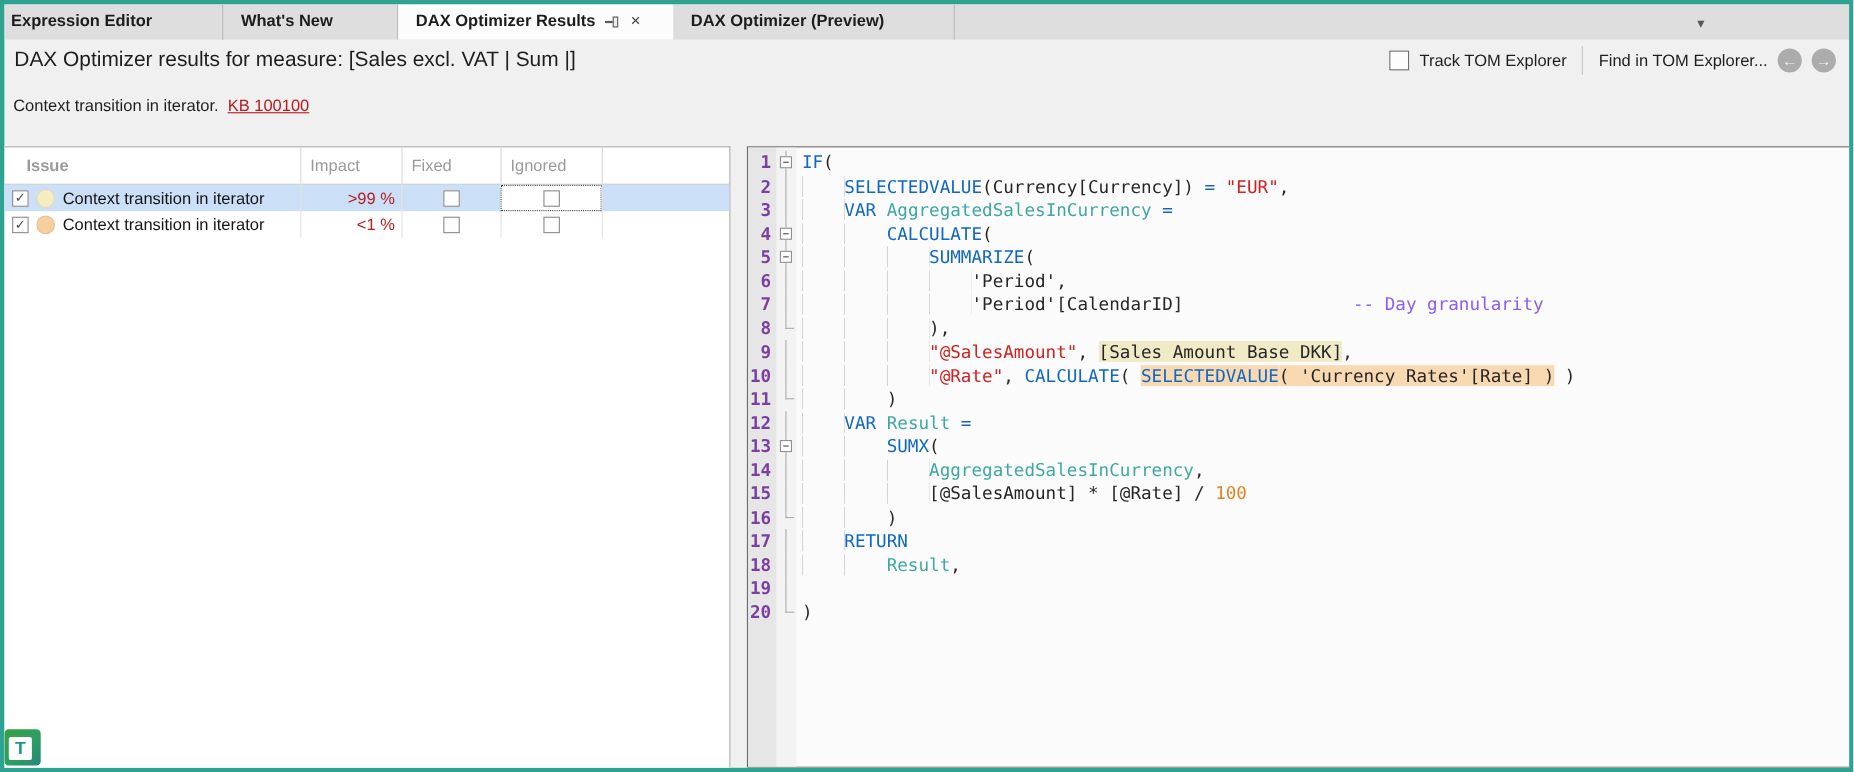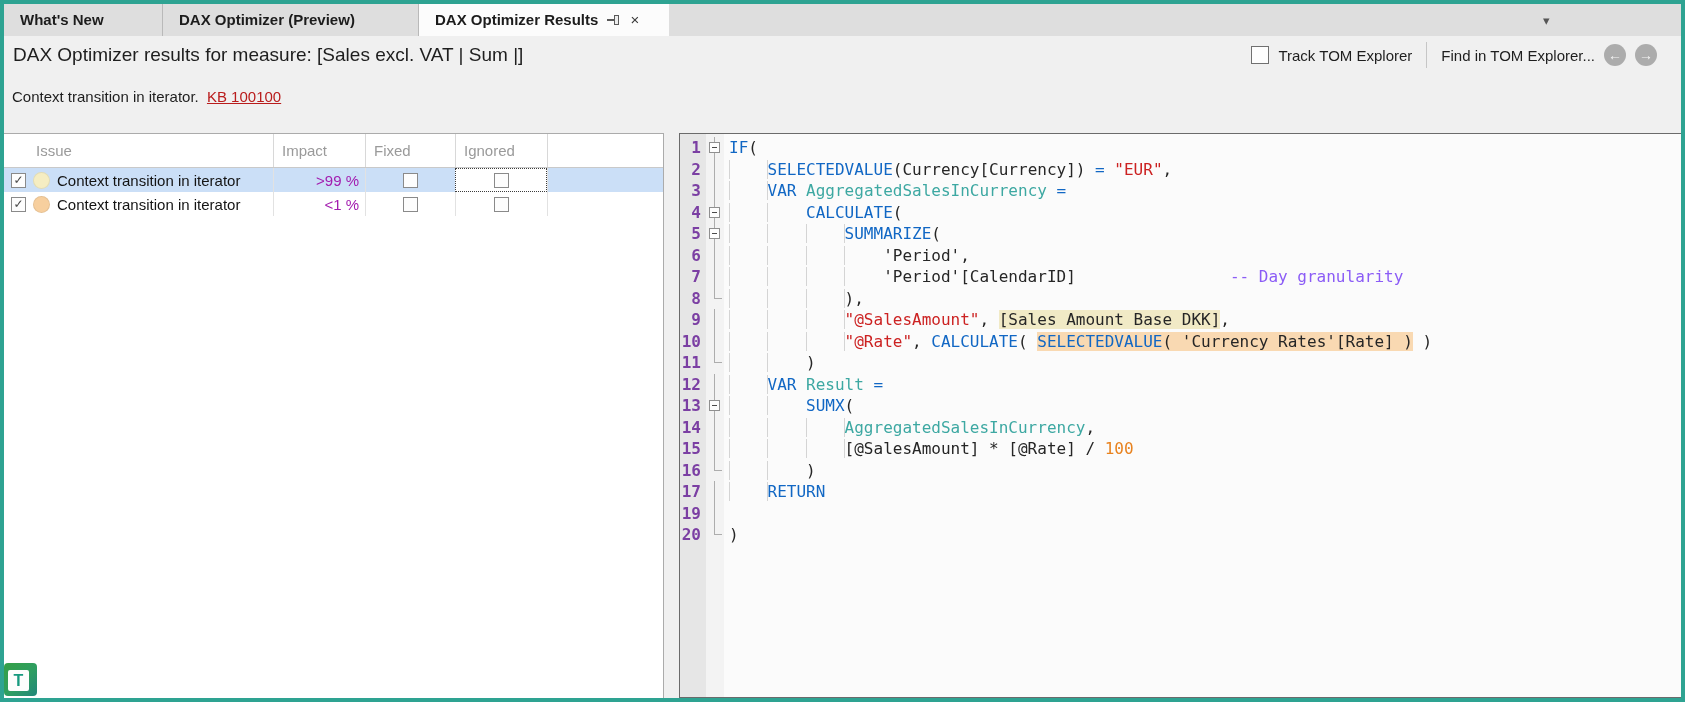--- a/index.html
+++ b/index.html
@@ -16,39 +16,39 @@
   .tab.t2{width:256px;}
   .tab.active{width:250px;background:#FCFCFC;border-right:none;display:flex;align-items:center;gap:9px;}
   .pin{display:inline-block;width:14px;height:14px;position:relative;}
   .pin i{position:absolute;left:0;top:6px;width:8px;height:1.5px;background:#5A5A5A;}
   .pin b{position:absolute;left:7px;top:2px;width:5px;height:10px;border:1.5px solid #5A5A5A;background:#EDEDED;}
   .closex{font-size:15px;color:#3A3A3A;font-weight:400;line-height:14px;}
   .caret{position:absolute;left:1539px;top:9px;font-size:13px;color:#555;}
 
   
   .hdr-title{position:absolute;left:9px;top:40px;font-size:19px;color:#1E1E1E;}
-  .hdr-right{position:absolute;right:24px;top:36px;height:30px;display:flex;align-items:center;gap:9px;font-size:15px;color:#1E1E1E;}
+  .hdr-right{position:absolute;right:12px;top:36px;height:30px;display:flex;align-items:center;gap:9px;font-size:15px;color:#1E1E1E;}
   .cbx{width:18px;height:18px;background:#FDFDFD;border:1px solid #707070;}
   .vsep{width:1px;height:26px;background:#C6C6C6;margin:0 5px;}
   .navbtn{width:22px;height:22px;border-radius:50%;background:#ACACAC;color:#F4F4F4;
     display:flex;align-items:center;justify-content:center;font-size:14px;line-height:22px;}
   .kbline{position:absolute;left:8px;top:84px;font-size:15px;color:#1E1E1E;}
   .kbline a{color:#b91c1c;text-decoration:underline;cursor:pointer;margin-left:4px;}
 
   
   .issuetable{position:absolute;left:0;top:129px;width:660px;height:565px;background:#FFFFFF;
     border-top:1px solid #ABABAB;border-right:1px solid #ABABAB;font-size:15px;}
   .thead{display:grid;grid-template-columns:269px 92px 90px 92px 1fr;height:34px;border-bottom:1px solid #C9C9C9;}
   .th{color:#9A9A9A;line-height:33px;padding-left:8px;border-left:1px solid #D8D8D8;overflow:hidden;}
-  .th:first-child{border-left:none;padding-left:32px;}
+  .th:first-child{border-left:none;padding-left:20px;font-weight:bold;}
   .trow{display:grid;grid-template-columns:269px 92px 90px 92px 1fr;height:24px;}
   .td{display:flex;align-items:center;border-left:1px solid #E2E2E2;overflow:hidden;}
   .td:first-child{border-left:none;}
   .td.issue{gap:7px;padding-left:7px;color:#141414;}
-  .td.impact{justify-content:flex-end;padding-right:6px;color:#a21caf;}
+  .td.impact{justify-content:flex-end;padding-right:6px;color:#b91c1c;}
   .td.center{justify-content:center;}
   .rowcbx{width:15px;height:15px;border:1px solid #8A8A8A;background:#FDFDFD;flex:0 0 auto;
     display:flex;align-items:center;justify-content:center;font-size:12px;color:#4A4A4A;line-height:13px;}
   .sev{width:17px;height:17px;border-radius:50%;flex:0 0 auto;border:1px solid rgba(0,0,0,0.07);}
   .trow.sel .td{background:#CBDFF7;}
   .trow.sel .td.focuscell{background:#FFFFFF;border:1px dotted #3C3C3C;}
 
   
   .editor{position:absolute;left:675px;top:129px;width:1004px;height:565px;background:#FBFBFB;
     border:1px solid #6B6B6B;font-family:"DejaVu Sans Mono",monospace;font-size:16px;overflow:hidden;}
@@ -78,30 +78,31 @@
     background:linear-gradient(135deg,#35A045 0%,#2E9E62 55%,#22867B 100%);}
   .logo .inner{position:absolute;left:4px;top:7px;width:21px;height:21px;background:#FDFDFD;border-radius:2px;
     display:flex;align-items:center;justify-content:center;font-weight:700;font-size:16px;color:#18997F;}
 </style>
 </head>
 <body>
 
 <div class="window">
 
   <div class="tabstrip">
+    <div class="tab t0">Expression Editor</div>
     <div class="tab t1">What's New</div>
-    <div class="tab t2">DAX Optimizer (Preview)</div>
     <div class="tab active">
       <span>DAX Optimizer Results</span>
       <span class="pin">
           <i></i>
           <b></b>
         </span>
       <span class="closex">×</span>
     </div>
+    <div class="tab t2">DAX Optimizer (Preview)</div>
     <span class="caret">▾</span>
   </div>
 
   <div class="hdr-title">DAX Optimizer results for measure: [Sales excl. VAT | Sum |]</div>
 
   <div class="hdr-right">
     <span class="cbx"></span>
     <span>Track TOM Explorer</span>
     <span class="vsep"></span>
     <span>Find in TOM Explorer...</span>
@@ -288,20 +289,27 @@
           <span class="code"><span class="t-w">        </span><span>)</span></span>
         </div>
         <div class="cl">
           <span class="num">17</span>
           <span class="fold l">
             <i class="vl"></i>
           </span>
           <span class="code"><span class="t-w">    </span><span class="t-k">RETURN</span></span>
         </div>
         <div class="cl">
+          <span class="num">18</span>
+          <span class="fold l">
+            <i class="vl"></i>
+          </span>
+          <span class="code"><span class="t-w">        </span><span class="t-v">Result</span><span>,</span></span>
+        </div>
+        <div class="cl">
           <span class="num">19</span>
           <span class="fold l">
             <i class="vl"></i>
           </span>
         </div>
         <div class="cl">
           <span class="num">20</span>
           <span class="fold e">
             <i class="vl"></i>
             <i class="hl"></i>

